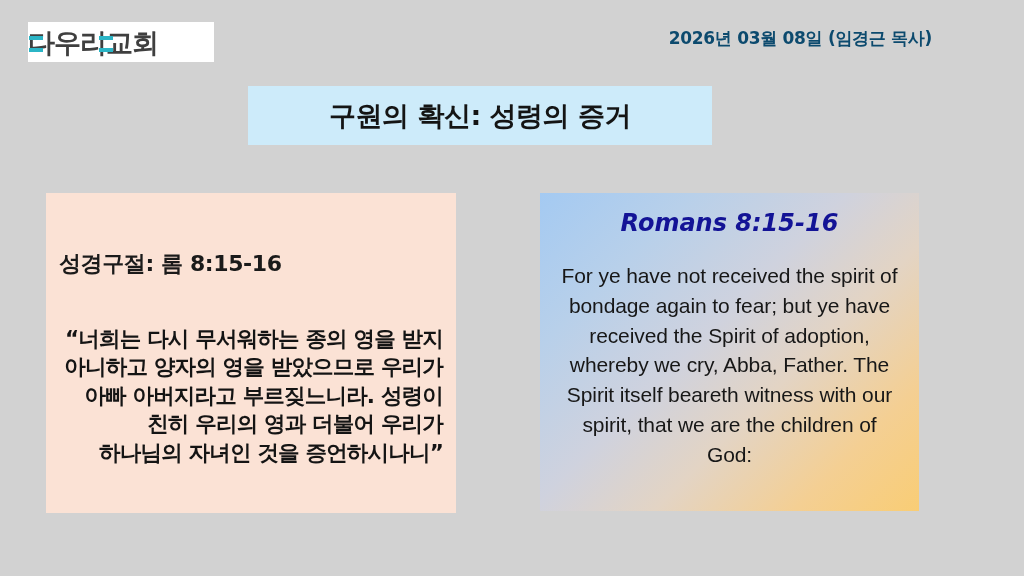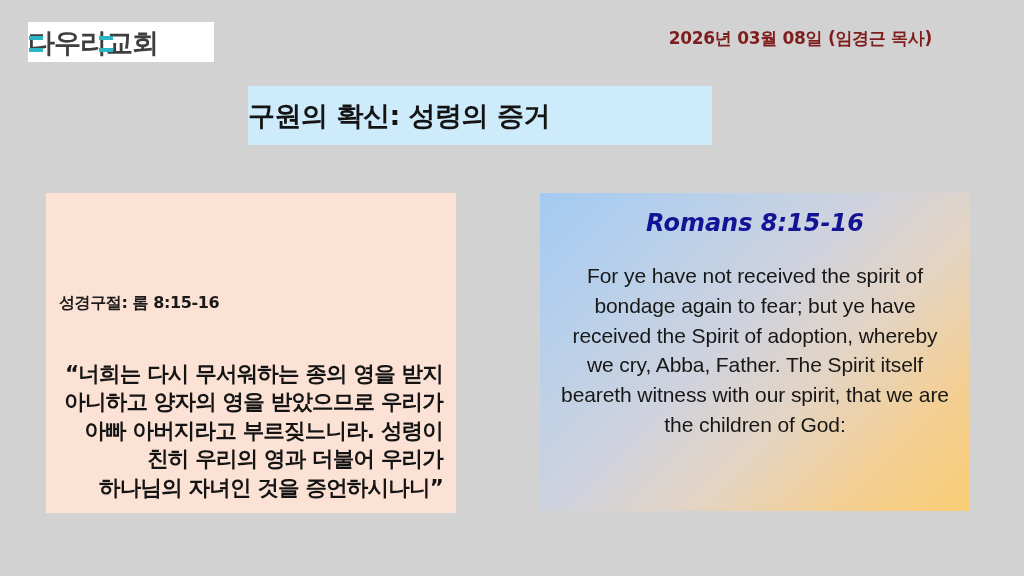--- a/index.html
+++ b/index.html
@@ -57,36 +57,36 @@
   #logo-accent-4 { left: 71px; top: 19px; width: 14px; height: 4px; }
 
   
   #date-line {
     position: absolute;
     right: 92px;
     top: 27px;
     font-family: "DejaVu Sans", "Liberation Sans", sans-serif;
     font-size: 17px;
     font-weight: 700;
-    color: #7f1d1d;
+    color: #0c4a6e;
     white-space: nowrap;
     letter-spacing: -0.3px;
   }
 
   
   #title-banner {
     position: absolute;
     left: 248px;
     top: 86px;
     width: 464px;
     height: 59px;
     background: #cdebfa;
     display: flex;
     align-items: center;
-    justify-content: flex-start;
+    justify-content: center;
   }
   #title-text {
     font-family: "DejaVu Sans", "Liberation Sans", sans-serif;
     font-size: 27px;
     font-weight: 700;
     color: #141414;
     letter-spacing: -0.5px;
     white-space: nowrap;
   }
 
@@ -96,45 +96,44 @@
     left: 46px;
     top: 193px;
     width: 410px;
     height: 320px;
     background: #fbe2d5;
     box-sizing: border-box;
     padding: 56px 13px 10px 13px;
   }
   #korean-reference {
     font-family: "DejaVu Sans", "Liberation Sans", sans-serif;
-    font-size: 16px;
+    font-size: 22px;
     font-weight: 700;
     color: #1a1a1a;
     letter-spacing: -0.4px;
     margin-bottom: 46px;
     white-space: nowrap;
-    margin-top: 44px;
   }
   #korean-body {
     font-family: "DejaVu Sans", "Liberation Sans", sans-serif;
     font-size: 21.5px;
     font-weight: 700;
     color: #141414;
     line-height: 1.32;
     letter-spacing: -0.8px;
     word-break: keep-all;
     text-align: right;
   }
 
   
   #english-card {
     position: absolute;
     left: 540px;
     top: 193px;
-    width: 430px;
+    width: 379px;
     height: 318px;
     box-sizing: border-box;
     padding: 16px 18px 12px 18px;
     background:
       linear-gradient(135deg,
         #a4caf2 0%,
         #b8d0ea 22%,
         #cfd2de 44%,
         #e3d4c4 62%,
         #f4cf93 82%,

